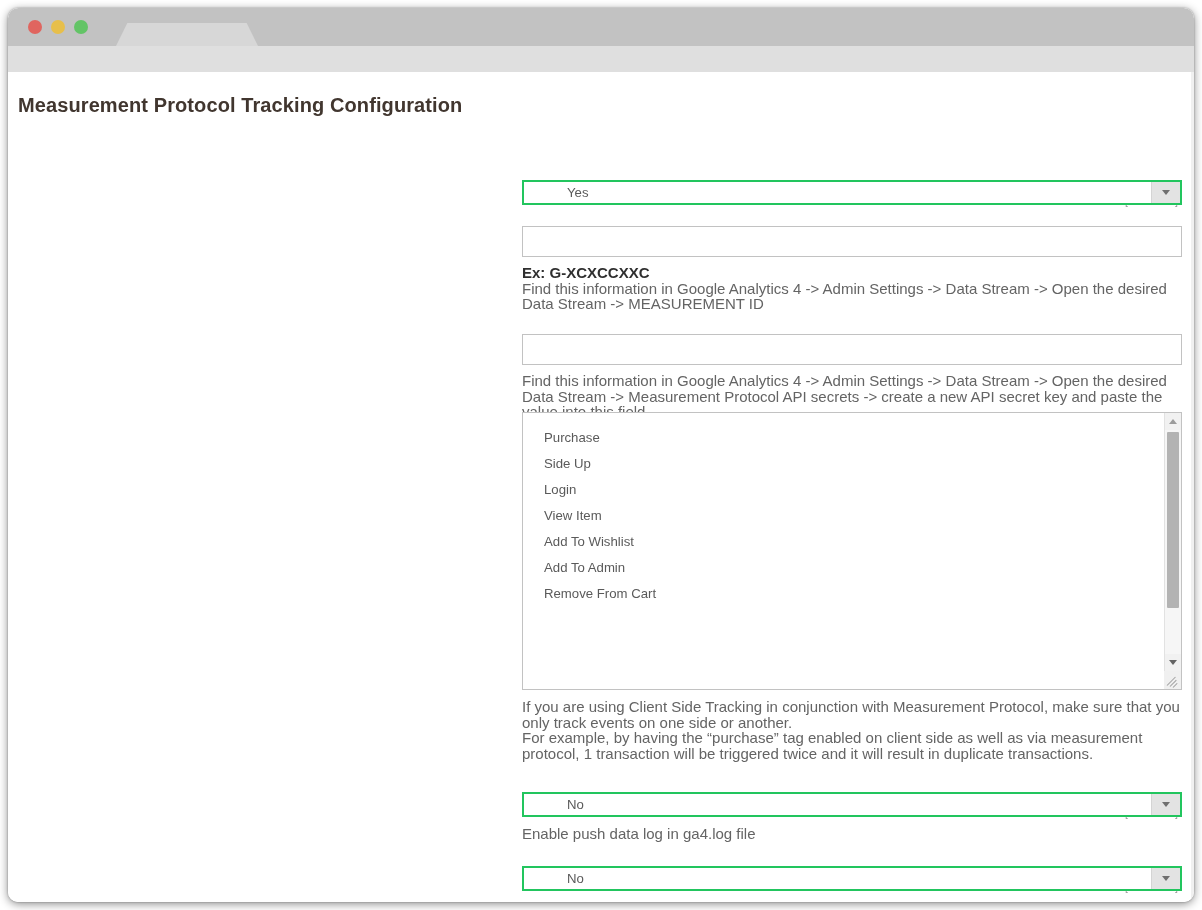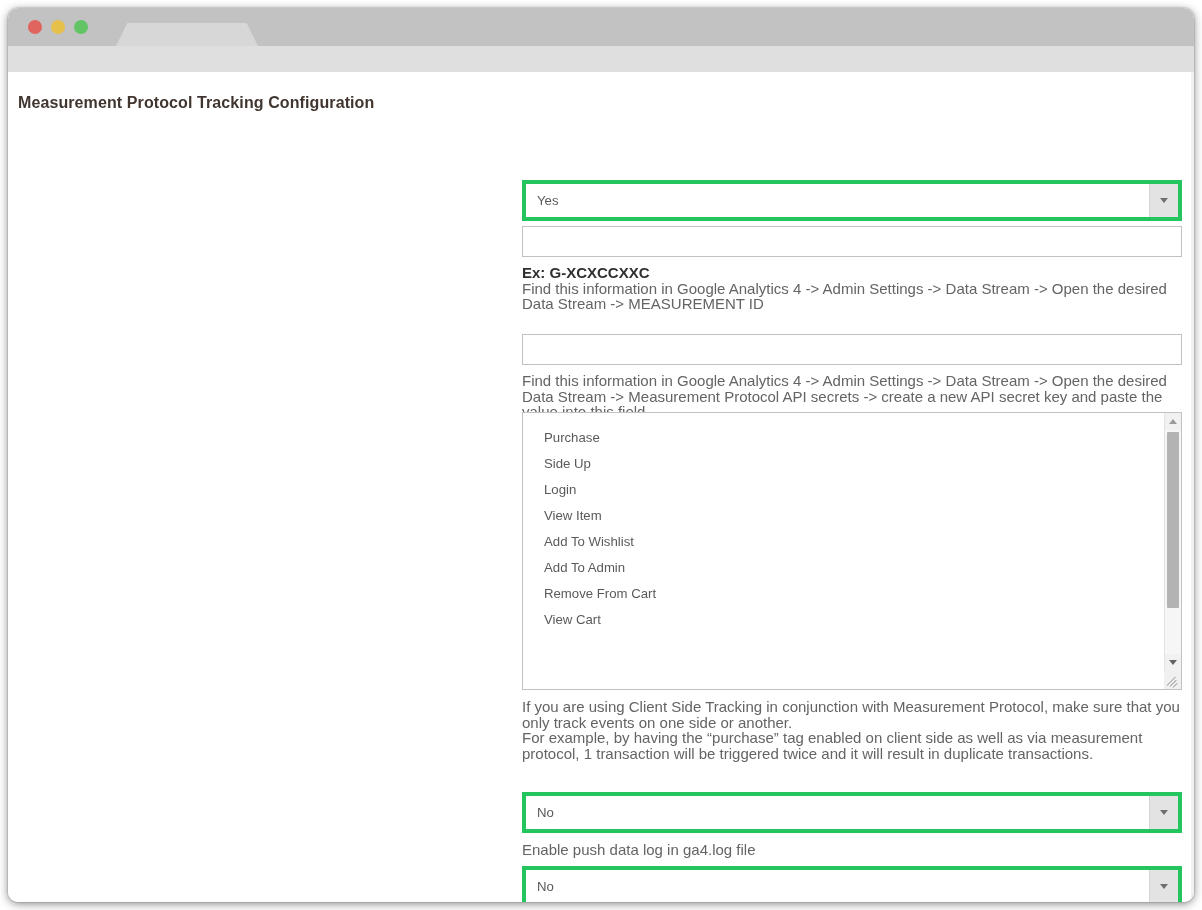--- a/index.html
+++ b/index.html
@@ -61,21 +61,21 @@
     position: relative;
     height: 830px;
     background: #ffffff;
     overflow: hidden;
   }
 
   
   .page-title {
     position: absolute;
     left: 10px; top: 22px;
-    font-size: 16px;
+    font-size: 20px;
     font-weight: 600;
     color: #41362f;
     letter-spacing: 0.1px;
   }
 
   .field-row { position: absolute; }
 
   .label-col {
     position: absolute;
     right: 0; top: 0;
@@ -93,25 +93,26 @@
   .label-scope {
     font-size: 10.5px;
     color: #9a9a9a;
     line-height: 12px;
     margin-top: -1px;
   }
 
   
   .sel {
     position: relative;
-    height: 41px;
-    background: #ffffff;
-    border: 4px solid #22c55e;
+    height: 25px;
+    background: #ffffff;
+    border: 2px solid #22c55e;
     display: flex;
     align-items: center;
+    padding-left: 32px;
   }
   .sel-value {
     font-size: 13.2px;
     color: #5a5a5a;
     padding-left: 11px;
   }
   .sel-arrow {
     position: absolute;
     right: 0; top: 0; bottom: 0;
     width: 29px;
@@ -294,21 +295,20 @@
       <div style="position:absolute; left:514px; top:0; width:660px;">
         <div class="listbox" style="height:278px;">
           <div class="listbox-items">
             <div class="list-item">Purchase</div>
             <div class="list-item">Side Up</div>
             <div class="list-item">Login</div>
             <div class="list-item">View Item</div>
             <div class="list-item">Add To Wishlist</div>
             <div class="list-item">Add To Admin</div>
             <div class="list-item">Remove From Cart</div>
-            <div class="list-item">View Cart</div>
           </div>
 
           <div class="sb">
             <div class="sb-btn up">
                 <i></i>
               </div>
             <div class="sb-thumb"></div>
             <div class="sb-btn down">
                 <i></i>
               </div>

